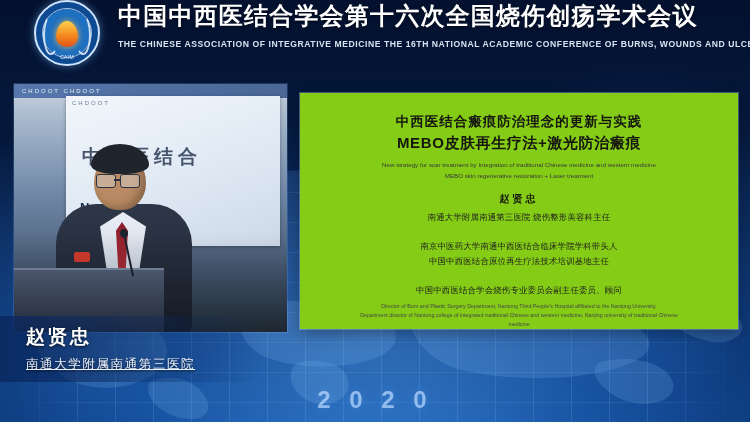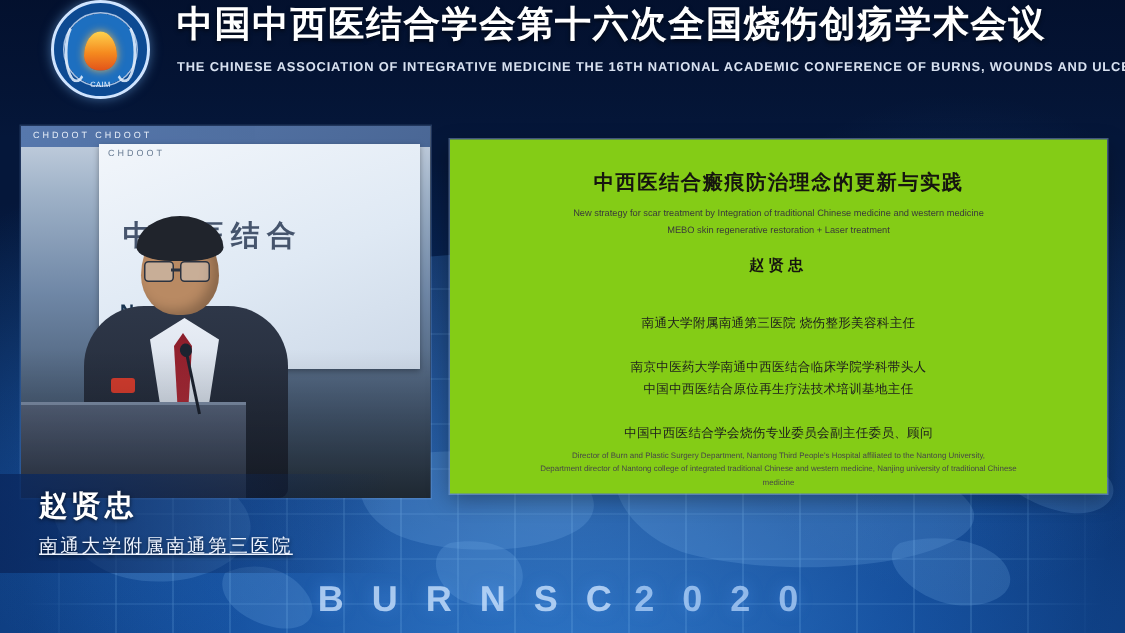--- a/index.html
+++ b/index.html
@@ -357,21 +357,21 @@
     line-height: 1.5;
   }
   .slide-author {
     font-size: 10px;
     font-weight: bold;
     margin-top: 11px;
     letter-spacing: 3px;
     color: #16160f;
   }
   .slide-affil {
-    margin-top: 25px;
+    margin-top: 5px;
     font-size: 8.4px;
     line-height: 1.55;
     color: #1d1d1d;
     letter-spacing: 0.2px;
   }
   .slide-affil-en {
     margin-top: 6px;
     font-size: 5.3px;
     line-height: 1.5;
     color: #474747;
@@ -487,36 +487,36 @@
       <div class="sp-glass-r"></div>
       <div class="sp-glass-bridge"></div>
     </div>
     <div class="vp-podium"></div>
     <div class="vp-mic"></div>
     <div class="vp-dark"></div>
   </div>
 
   <div class="slide-panel">
     <div class="slide-title-1">中西医结合瘢痕防治理念的更新与实践</div>
+    <div class="slide-title-3">MEBO皮肤再生疗法+激光防治瘢痕</div>
     <div class="slide-sub-en">New strategy for scar treatment by Integration of traditional Chinese medicine and western medicine</div>
     <div class="slide-sub-en" style="margin-top:2px">MEBO skin regenerative restoration + Laser treatment</div>
     <div class="slide-author">赵贤忠</div>
     <div class="slide-affil">南通大学附属南通第三医院 烧伤整形美容科主任</div>
     <div class="slide-affil" style="margin-top:16px">南京中医药大学南通中西医结合临床学院学科带头人</div>
     <div class="slide-affil" style="margin-top:2px">中国中西医结合原位再生疗法技术培训基地主任</div>
     <div class="slide-affil" style="margin-top:16px">中国中西医结合学会烧伤专业委员会副主任委员、顾问</div>
     <div class="slide-affil-en">Director of Burn and Plastic Surgery Department, Nantong Third People's Hospital affiliated to the Nantong University,</div>
     <div class="slide-affil-en" style="margin-top:1px">Department director of Nantong college of integrated traditional Chinese and western medicine, Nanjing university of traditional Chinese</div>
     <div class="slide-affil-en" style="margin-top:1px">medicine</div>
 
   </div>
 
   <div class="lower-third">
     <div class="lt-name">赵贤忠</div>
     <div class="lt-org">南通大学附属南通第三医院</div>
   </div>
 
   <div class="wordmark">
-    <span class="w1">B U R N S C</span>
     <span class="w2">2 0 2 0</span>
   </div>
 
 </div>
 
 </body></html>

